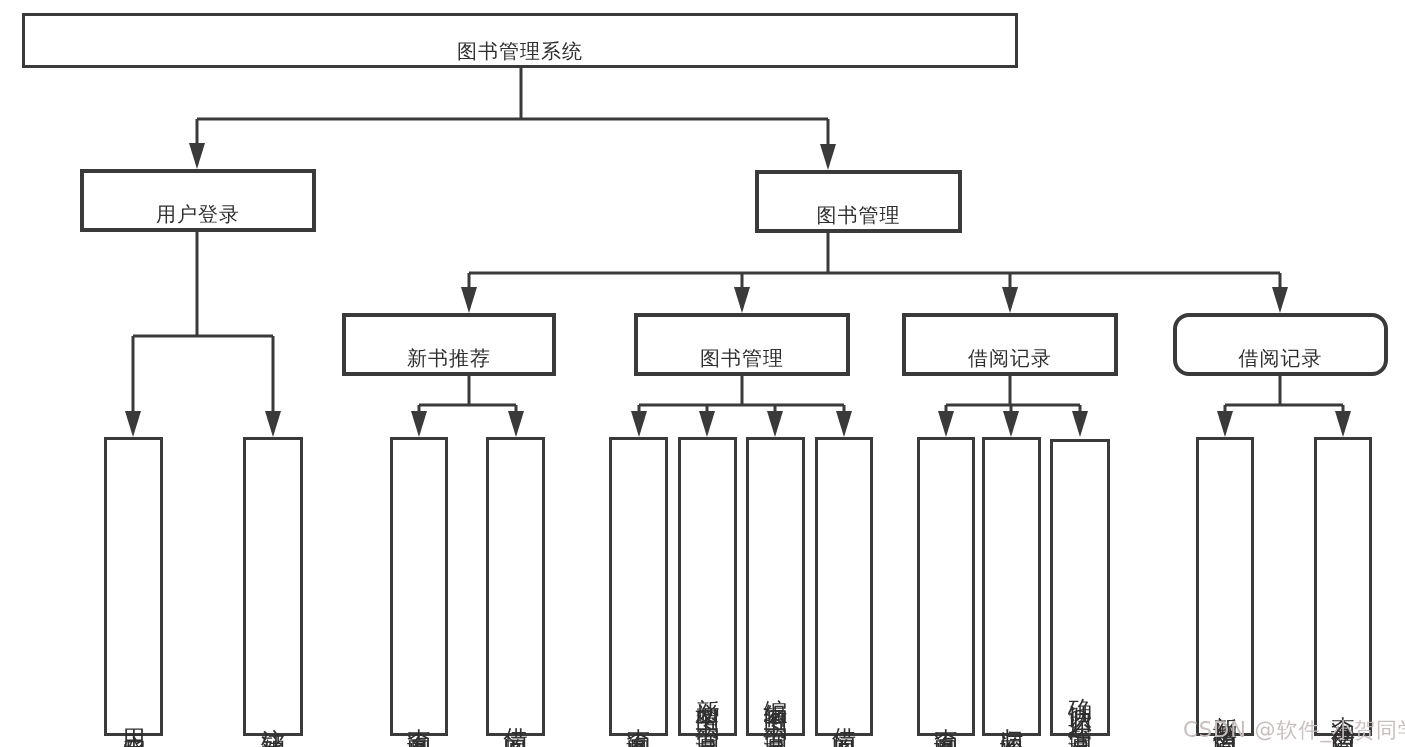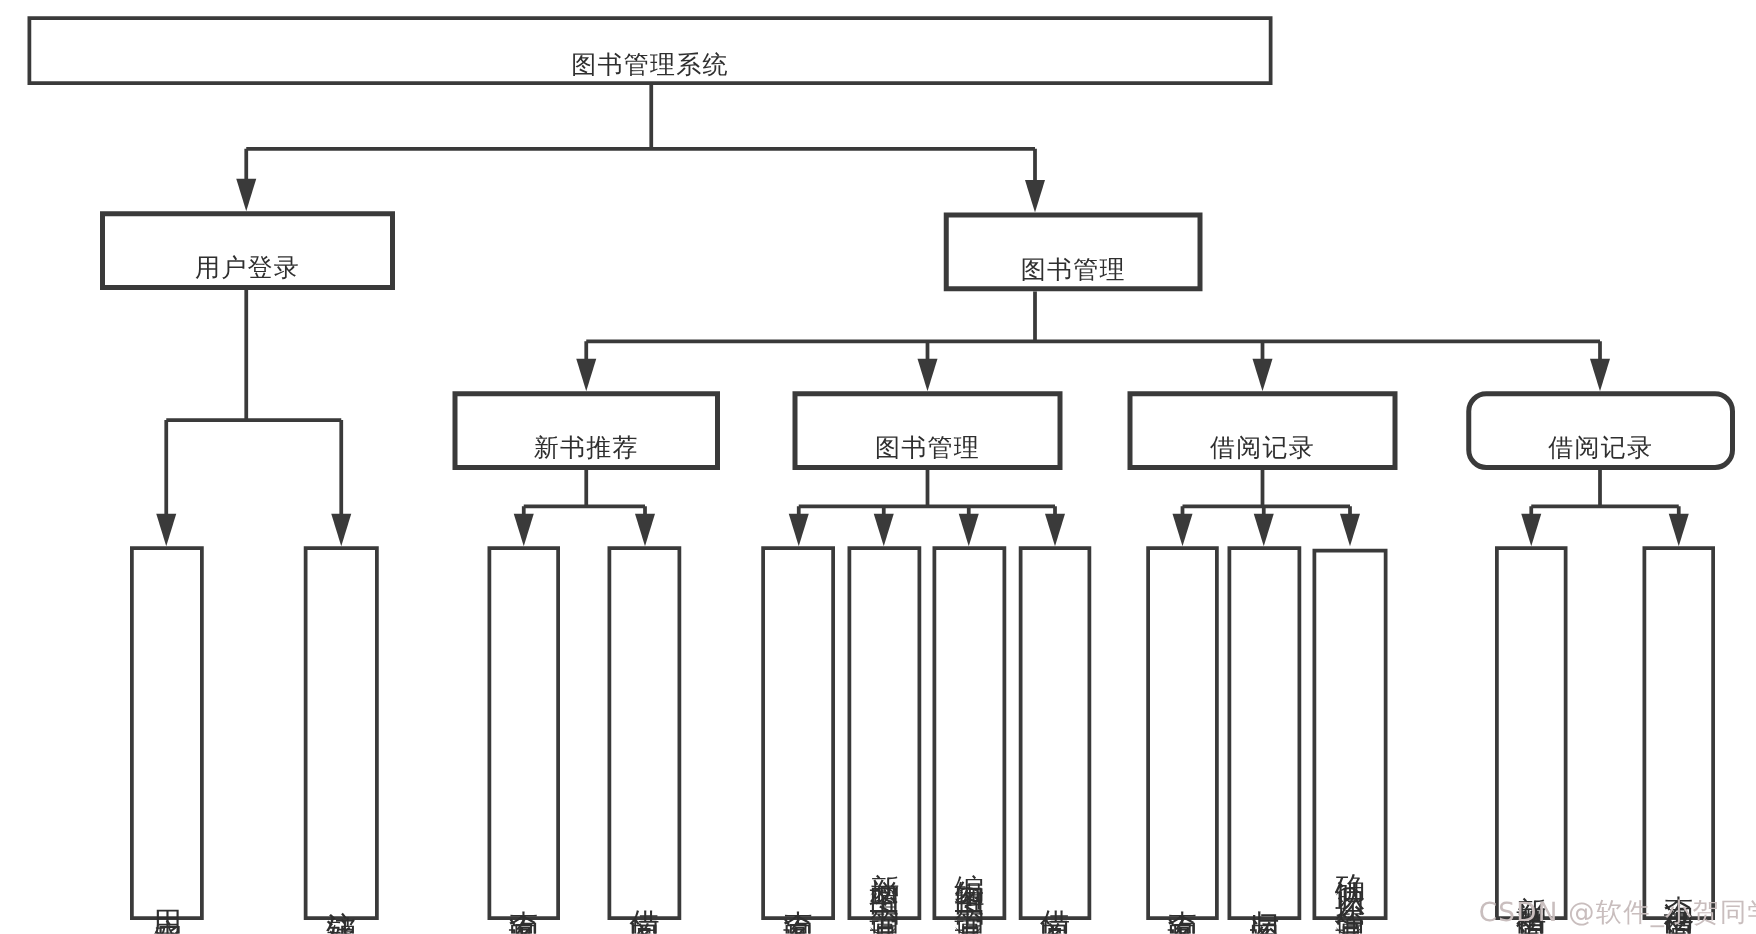--- a/index.html
+++ b/index.html
@@ -96,21 +96,21 @@
     <span>图书管理系统</span>
   </div>
 
   <div class="box h thick" style="left:80px; top:169px; width:236px; height:63px;">
     <span>用户登录</span>
   </div>
   <div class="box h thick" style="left:712px; top:170px; width:207px; height:63px;margin-left:43px;">
     <span>图书管理</span>
   </div>
 
-  <div class="box h thick" style="left:362px; top:313px; width:214px; height:63px;">
+  <div class="box h thick" style="left:342px; top:313px; width:214px; height:63px;">
     <span>新书推荐</span>
   </div>
   <div class="box h thick" style="left:634px; top:313px; width:216px; height:63px;">
     <span>图书管理</span>
   </div>
   <div class="box h thick" style="left:902px; top:313px; width:216px; height:63px;">
     <span>借阅记录</span>
   </div>
   <div class="box h thick" style="left:1173px; top:313px; width:215px; height:63px;border-radius:16px;">
     <span>借阅记录</span>

